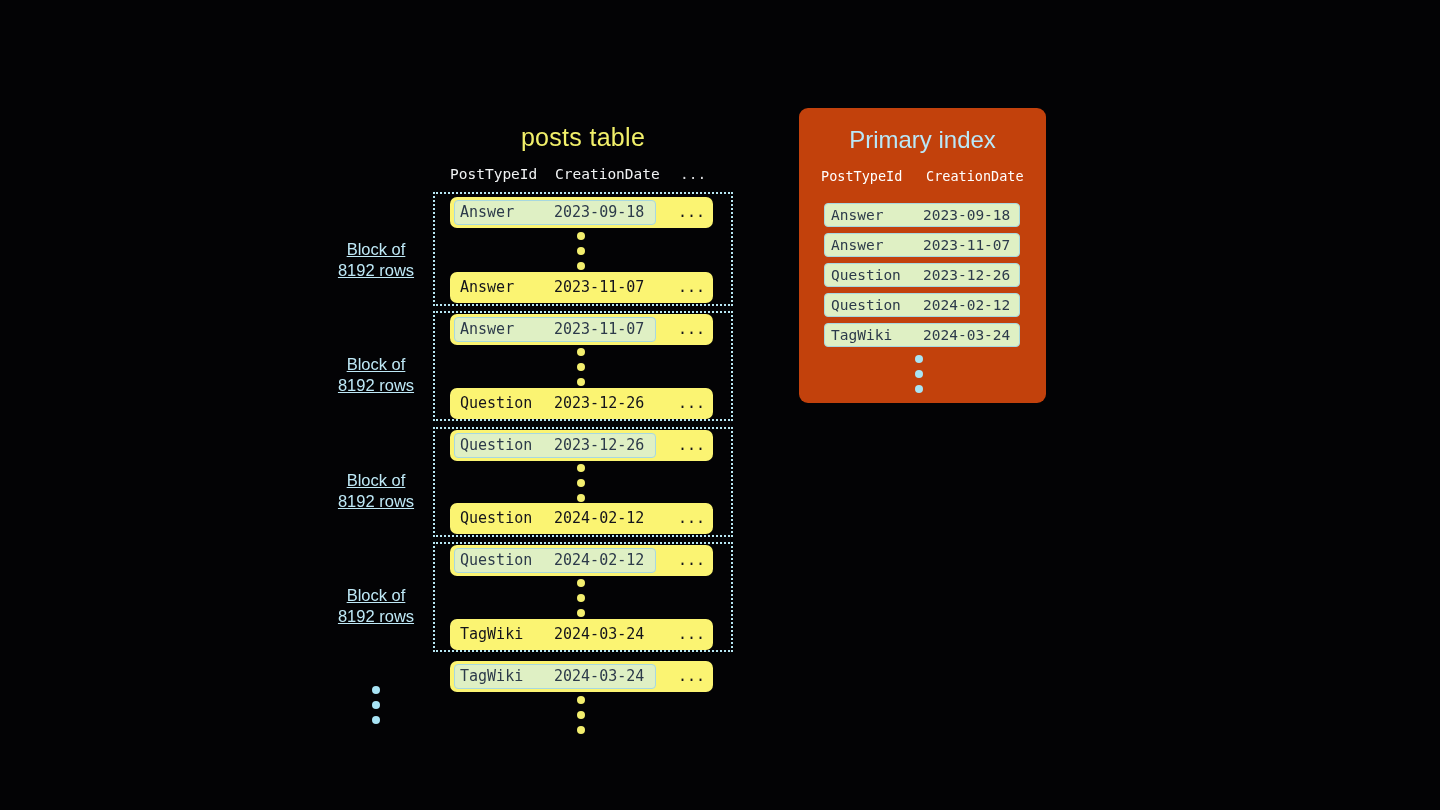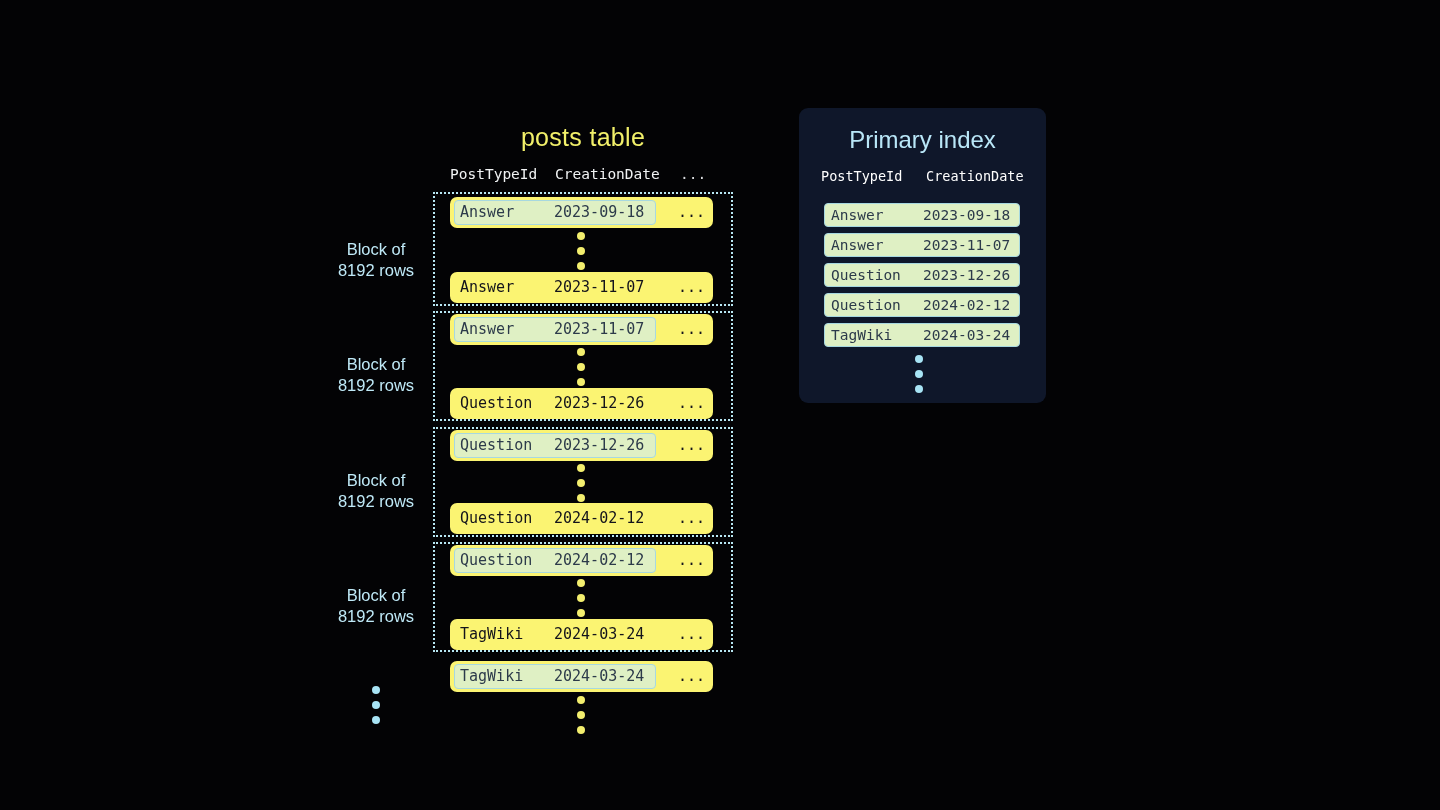--- a/index.html
+++ b/index.html
@@ -54,20 +54,21 @@
     border: 2px dotted #b7e6f2;
     box-sizing: border-box;
   }
   .block-label {
     position: absolute;
     width: 130px;
     text-align: center;
     color: #bfe9f7;
     font-size: 16.5px;
     line-height: 21px;
+    text-decoration: underline;
   }
 
   
   .row {
     position: absolute;
     left: 450px;
     width: 263px;
     height: 31px;
     background: #fbf472;
     border-radius: 7px;
@@ -117,21 +118,21 @@
   .vdots.yellow i { background: #f3ee6e; }
   .vdots.blue i   { background: #a8e4f5; }
 
   
   #index-panel {
     position: absolute;
     left: 799px;
     top: 108px;
     width: 247px;
     height: 295px;
-    background: #0f172a;
+    background: #c2410c;
     border-radius: 9px;
   }
   #index-title {
     position: absolute;
     left: 0;
     top: 18px;
     width: 247px;
     text-align: center;
     color: #b9e7f8;
     font-size: 24px;

